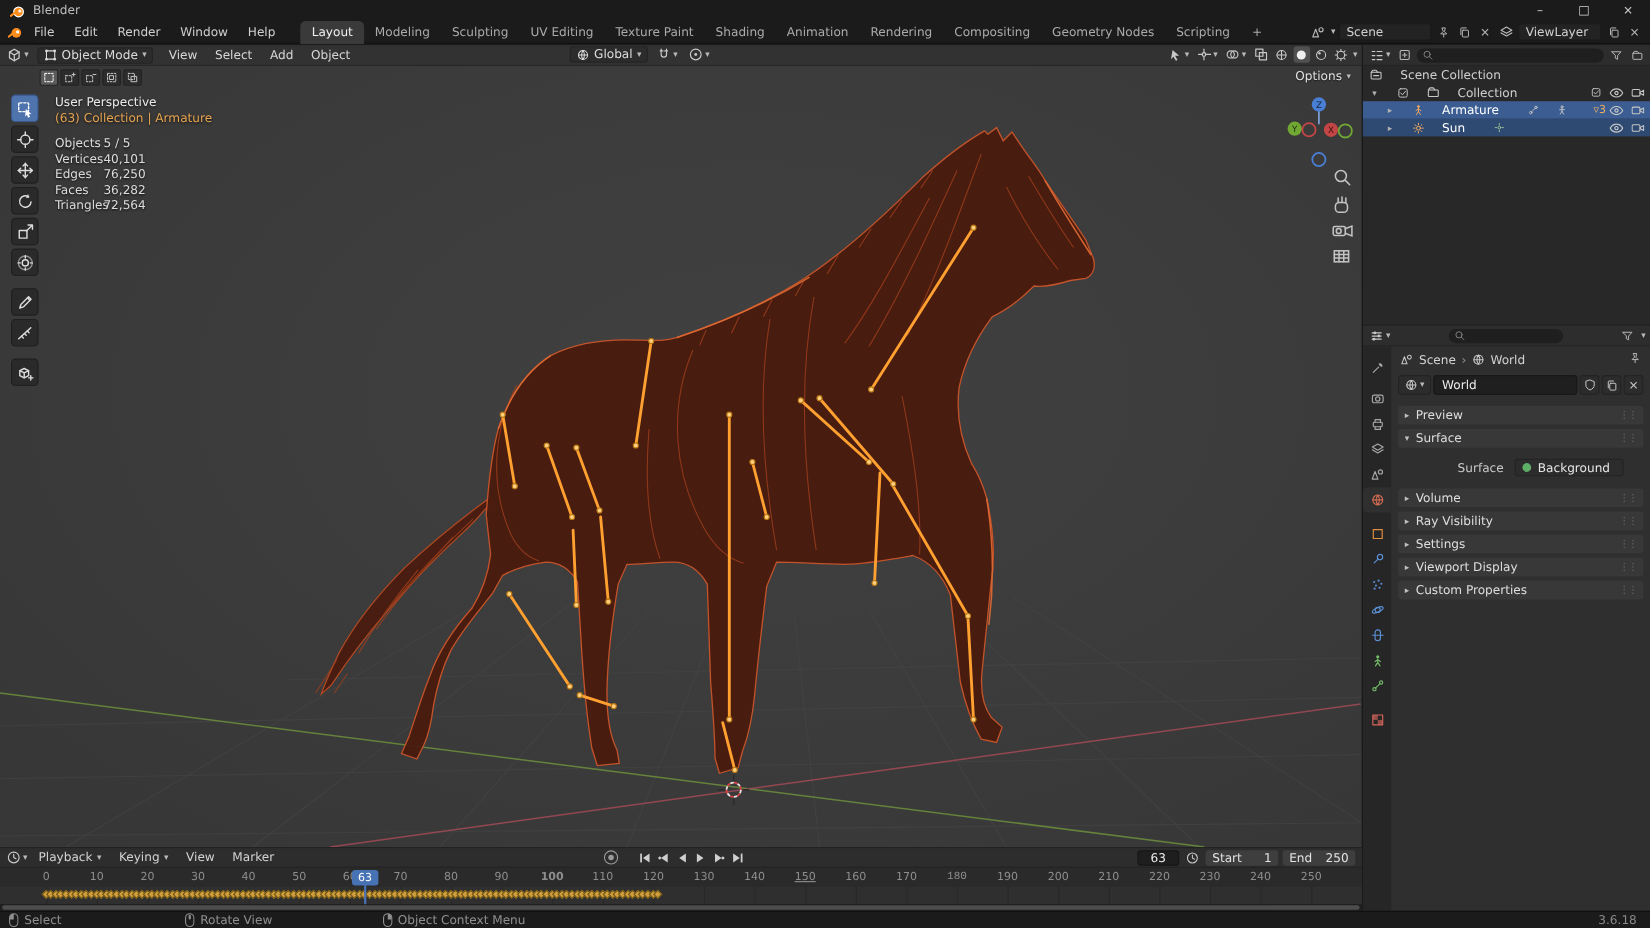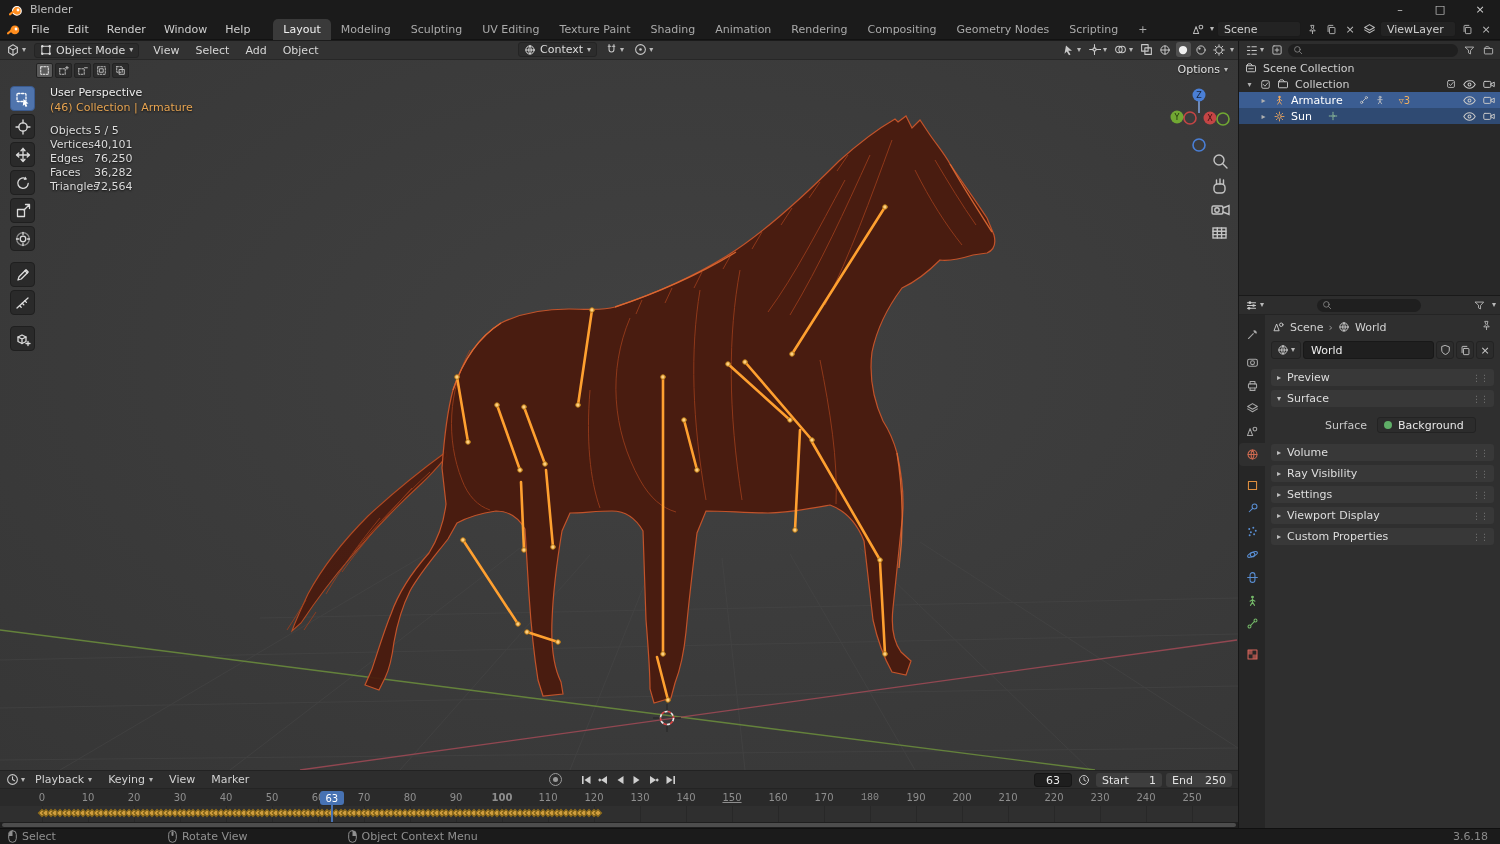--- a/index.html
+++ b/index.html
@@ -71,21 +71,21 @@
 .kgrid{position:absolute;top:0;bottom:0;width:1px;background:#282828}
 .kf{position:absolute;top:4px;width:6px;height:6px;background:#d09e3e;border:1px solid #6e5512;transform:rotate(45deg)}
 .playhead{position:absolute;top:34px;height:18px;width:2px;background:#4772b3;transform:translateX(-50%);z-index:4}
 .tl-scroll{height:6px;background:#1f1f1f;position:relative}
 .tl-scroll .handle{position:absolute;left:2px;right:2px;top:1px;height:4px;background:#4d4d4d;border-radius:2px}
 
 .right-col{width:262px;position:relative;background:#2f2f2f;border-left:1px solid #171717}
 .outliner{position:absolute;top:0;left:0;right:0;height:254px;background:#282828}
 .ol-header{height:19px;background:#2d2d2d;border-bottom:1px solid #242424;display:flex;align-items:center;gap:3px;padding:0 4px}
 .search{flex:1;height:13px;background:#1f1f1f;border-radius:7px;display:flex;align-items:center;padding:0 5px;gap:4px;color:#8a8a8a}
-.ol-row{height:16px;display:flex;align-items:center;color:#cfcfcf;position:relative;padding-left:6px;gap:6px}
+.ol-row{height:16px;display:flex;align-items:center;color:#cfcfcf;position:relative;padding-left:6px;gap:16px}
 .ol-row.sel1{background:#3b5d92;color:#fff}
 .ol-row.sel2{background:#2f4a72;color:#fff}
 .ol-right{position:absolute;right:5px;display:flex;gap:7px;align-items:center;color:#b9b9b9}
 .disc{font-size:8px;color:#b0b0b0;width:9px;text-align:center}
 .mini{display:flex;align-items:center;color:#c7c7c7}
 .tri-badge{color:#f0b060;font-size:10px;margin-left:8px}
 
 .properties{position:absolute;top:254px;left:0;right:0;bottom:0;background:#2f2f2f;border-top:1px solid #191919}
 .pr-header{height:19px;background:#2d2d2d;border-bottom:1px solid #242424;display:flex;align-items:center;gap:4px;padding:0 4px}
 .pr-header .search{max-width:104px;margin:0 auto}
@@ -235,21 +235,21 @@
         <span class="hmenu">Select</span>
         <span class="hmenu">Add</span>
         <span class="hmenu">Object</span>
 
         <div class="hdr-center">
           <span class="hdr-dd">
             <svg width="12" height="12" viewBox="0 0 16 16" class="i">
                 <circle cx="8" cy="8" r="5.5"></circle>
                 <path d="M2.5 8h11M8 2.5c2.3 3 2.3 8 0 11-2.3-3-2.3-8 0-11z"></path>
               </svg>
-            <span>Context</span>
+            <span>Global</span>
             <span class="caret">▾</span>
           </span>
           <span class="hbtn">
             <svg width="13" height="13" viewBox="0 0 16 16" class="i" stroke-width="2">
                 <path d="M5 2v6a3 3 0 0 0 6 0V2"></path>
                 <path d="M4 4h3M9 4h3" stroke-width="1.4"></path>
               </svg>
             <span class="caret">▾</span>
           </span>
           <span class="hbtn">
@@ -571,21 +571,21 @@
               <svg width="16" height="16" viewBox="0 0 16 16" class="i">
                 <path d="M7 4l4 2v4.5L7 12.5 3 10.5V6z"></path>
                 <path d="M3 6l4 2 4-2M7 8v4.5"></path>
                 <path d="M11 12.5h4M13 10.5v4"></path>
               </svg>
             </span>
         </div>
 
         <div class="vp-info">
           <div class="vp-view">User Perspective</div>
-          <div class="vp-ctx">(46) Collection | Armature</div>
+          <div class="vp-ctx">(63) Collection | Armature</div>
           <div class="vp-stats">
             <div class="stat">
                 <span class="sl">Objects</span>
                 <span class="sv">5 / 5</span>
               </div>
             <div class="stat">
                 <span class="sl">Vertices</span>
                 <span class="sv">40,101</span>
               </div>
             <div class="stat">

